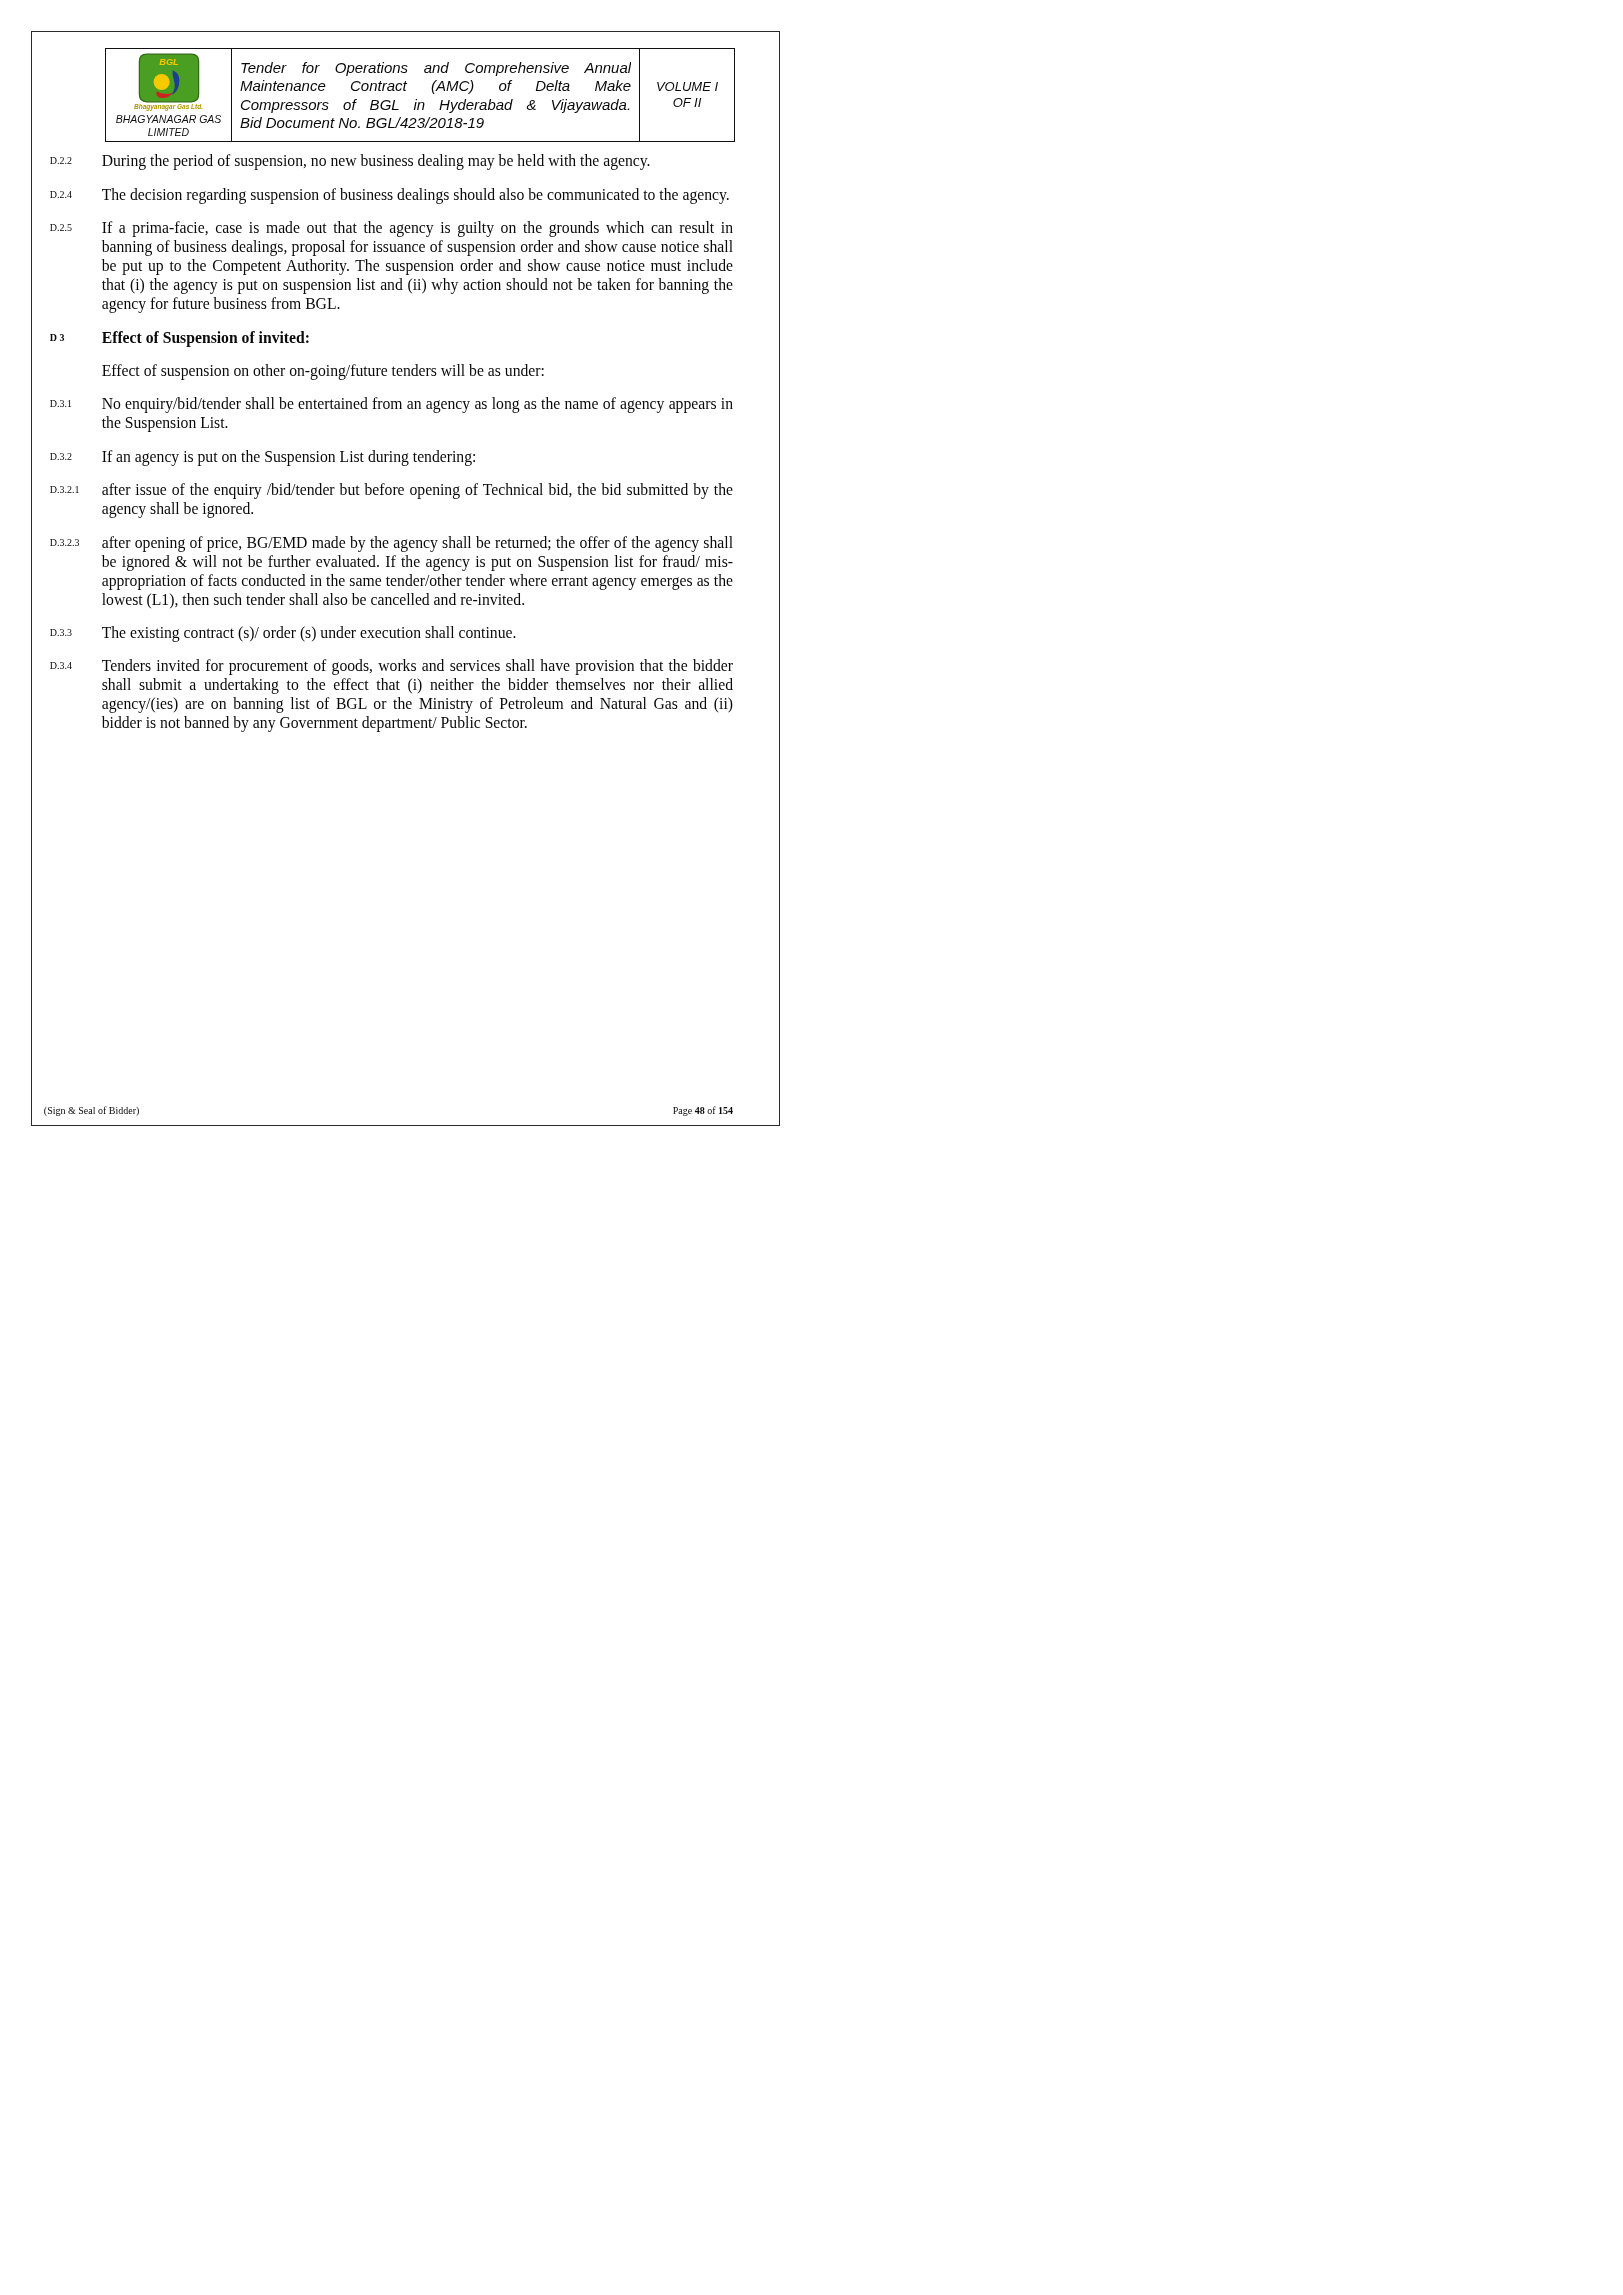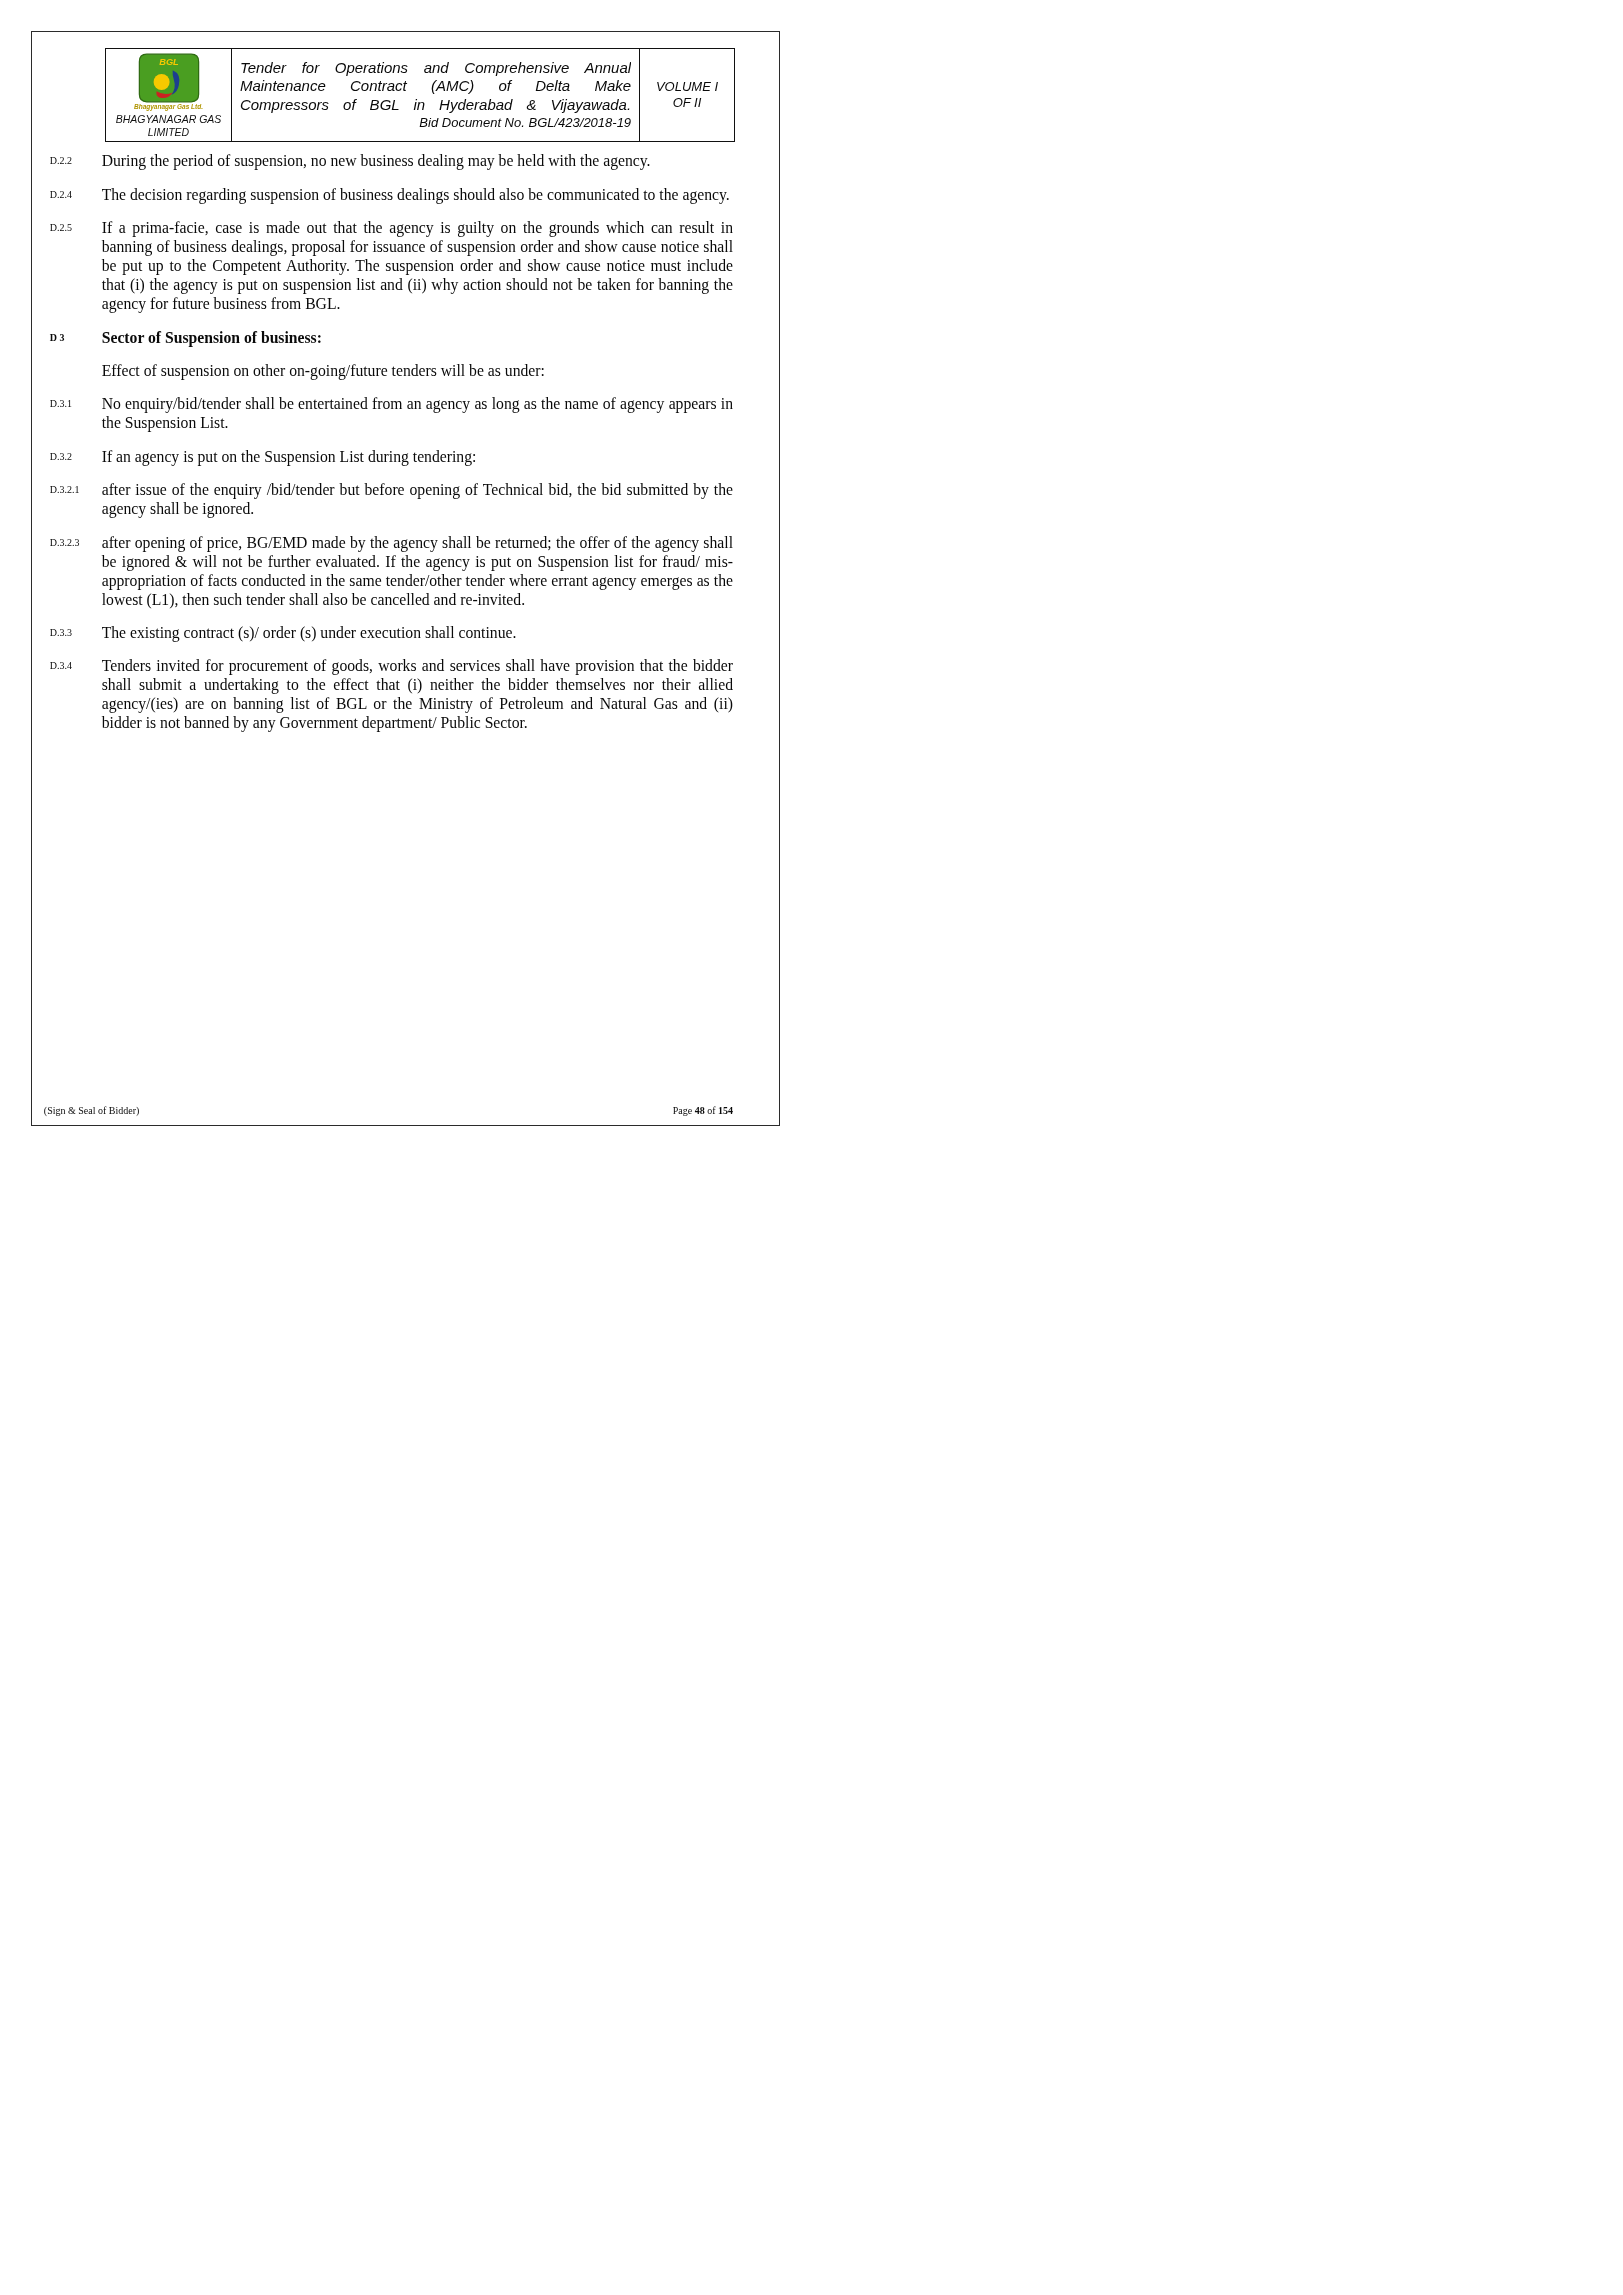--- a/index.html
+++ b/index.html
@@ -35,21 +35,21 @@
     font-style:italic;
   }
   .logo-cell   { width:126px; text-align:center; padding:3.9px 2.6px 3.3px; }
   .title-cell  { width:408px; padding:4.6px 7.9px 3.9px; }
   .volume-cell { width:95px; text-align:center; font-size:13px; line-height:16.4px; padding:2.6px; }
   .title-line {
     font-size:15px; line-height:18.3px;
     text-align:justify; text-align-last:justify;
     white-space:nowrap; overflow:hidden;
   }
-  .bid-line { font-size:13px; line-height:18.3px; text-align:right; }
+  .bid-line { font-size:15px; line-height:18.3px; text-align:left; }
   .logo-art { display:block; margin:0 auto; }
   .logo-tagline {
     font-size:6.5px; line-height:7.9px;
     color:#b09500; font-weight:bold;
   }
   .org-name { font-size:10.5px; line-height:12.4px; color:#111; margin-top:2px; }
   
   .clauses { margin:9.2px 46px 0 17.7px; }
   .clause-row { display:flex; margin-bottom:14.4px; }
   .clause-num {
@@ -121,21 +121,21 @@
         <div class="clause-row clause">
           <div class="clause-num">D.2.4</div>
           <div class="clause-text">The decision regarding suspension of business dealings should also be communicated to the agency.</div>
         </div>
         <div class="clause-row clause">
           <div class="clause-num">D.2.5</div>
           <div class="clause-text">If a prima-facie, case is made out that the agency is guilty on the grounds which can result in banning of business dealings, proposal for issuance of suspension order and show cause notice shall be put up to the Competent Authority.  The suspension order and show cause notice must include that (i) the agency is put on suspension list and (ii) why action should not be taken for banning the agency for future business from BGL.</div>
         </div>
         <div class="clause-row heading">
           <div class="clause-num">D 3</div>
-          <div class="clause-text">Sector of Suspension of business:</div>
+          <div class="clause-text">Effect of Suspension of invited:</div>
         </div>
         <div class="clause-row intro">
           <div class="clause-num"></div>
           <div class="clause-text">Effect of suspension on other on-going/future tenders will be as under:</div>
         </div>
         <div class="clause-row clause">
           <div class="clause-num">D.3.1</div>
           <div class="clause-text">No enquiry/bid/tender shall be entertained from an agency as long as the name of agency appears in the Suspension List.</div>
         </div>
         <div class="clause-row clause">

